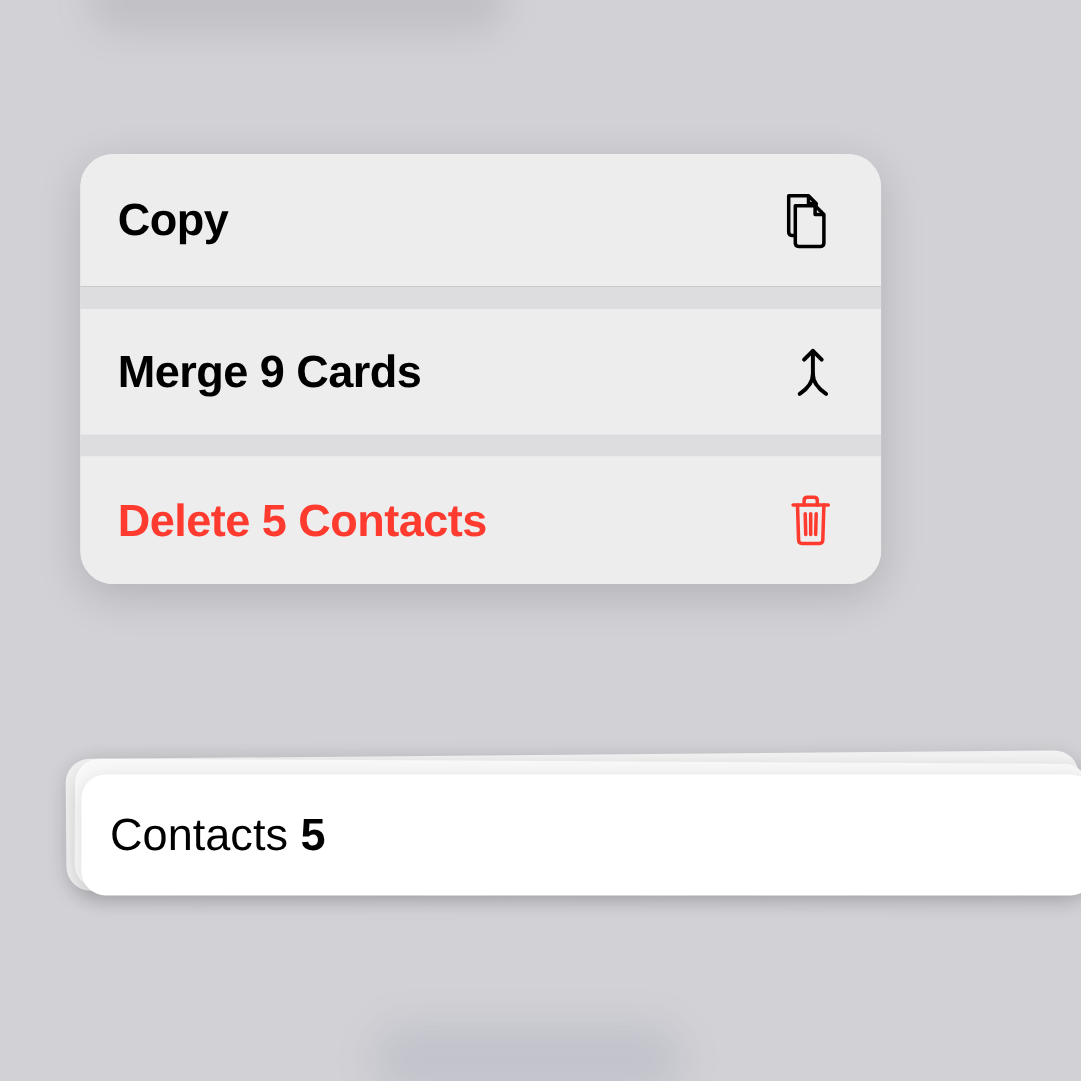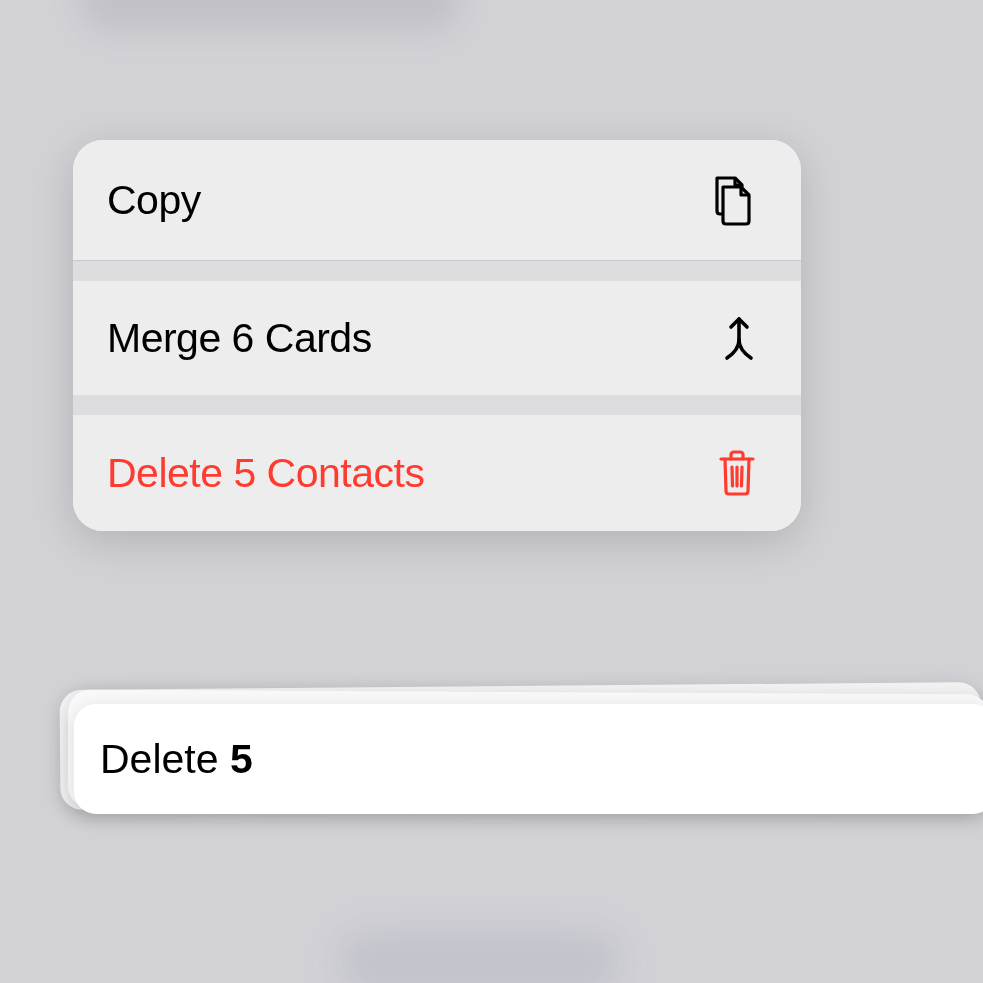--- a/index.html
+++ b/index.html
@@ -43,21 +43,21 @@
       display: flex;
       align-items: center;
       justify-content: space-between;
       padding: 33px 42px 33px 34px;
       background: #ededed;
       cursor: default;
     }
     
     .menu-item .label {
       font-size: 41px;
-      font-weight: 400;
+      font-weight: 700;
       color: #000;
       letter-spacing: -0.5px;
     }
     
     .menu-item.destructive .label {
       color: #ff3b30;
       text-align: center;
     }
     
     .menu-item .icon {
@@ -165,21 +165,21 @@
       </svg>
     </span>
   </div>
 
   <div class="divider-thin"></div>
 
 
   <div class="divider-thick"></div>
 
   <div class="menu-item">
-    <span class="label">Merge 6 Cards</span>
+    <span class="label">Merge 9 Cards</span>
     <span class="icon">
       <svg width="40" height="48" viewBox="0 0 40 48" fill="none" stroke="#000" stroke-width="3.6" stroke-linecap="round" stroke-linejoin="round">
         <path d="M 20 5 L 20 28"></path>
         <path d="M 12 13 L 20 5 L 28 13"></path>
         <path d="M 8 44 Q 20 36 20 26"></path>
         <path d="M 32 44 Q 20 36 20 26"></path>
       </svg>
     </span>
   </div>
 
@@ -199,18 +199,18 @@
     </span>
   </div>
 
 </div>
 
 <div class="card-stack">
   <div class="card card-3"></div>
   <div class="card card-2"></div>
   <div class="card card-1">
     <span class="card-label">
-      <span>Delete </span><span class="num">5</span>
+      <span>Contacts </span><span class="num">5</span>
     </span>
   </div>
 </div>
 
 <div class="bottom-blur"></div>
 
 </body></html>

